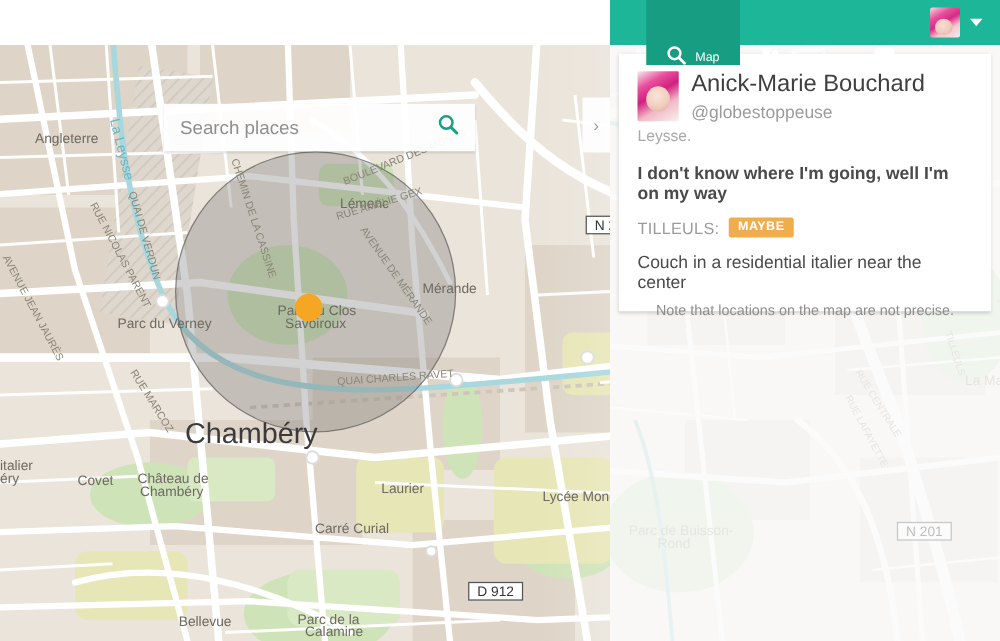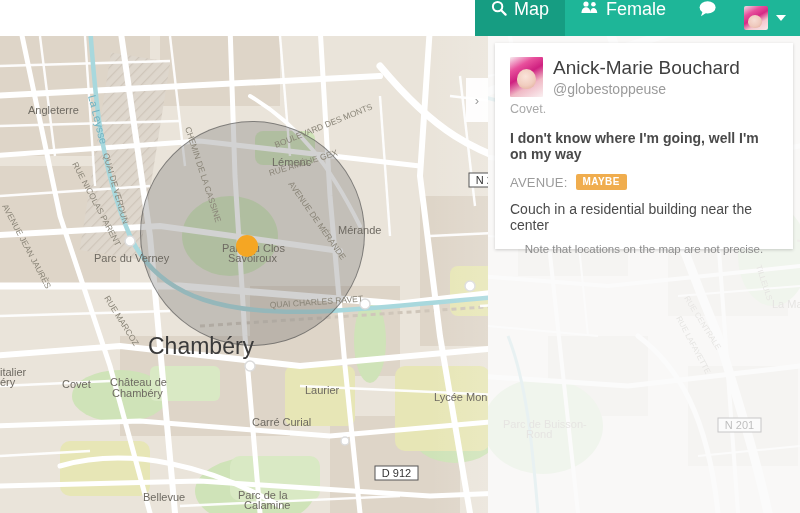--- a/index.html
+++ b/index.html
@@ -11,23 +11,23 @@
   .app { position: relative; width: 800px; height: 513px; overflow: hidden; }
 
   
   .header {
     position: absolute; top: 0; left: 0; width: 800px; height: 36px;
     background: #1eb698; z-index: 60;
   }
   .header-left { position: absolute; left: 0; top: 0; width: 488px; height: 36px; background:#ffffff; }
   .nav { position: absolute; right: 0; top: 0; height: 36px; display: flex; align-items: stretch; }
   .nav-item {
-    display: flex; align-items: flex-start; gap: 7px;
-    padding: 0 16px; height: 36px; color: #ffffff;
-    font-size: 18px; cursor: pointer; user-select: none;
+    display: flex; align-items: flex-end; gap: 7px;
+    padding: 0 16px; height: 52px; color: #ffffff;
+    font-size: 10px; cursor: pointer; user-select: none;
   }
   .nav-item.active { background: #169d82; }
   .nav-item svg { display: block; }
   .nav-label { line-height: 1; }
   .avatar-wrap { display:flex; align-items:center; gap:8px; padding: 0 14px 0 10px; height:36px; cursor:pointer; }
   .avatar-sm {
     width: 24px; height: 24px; border-radius: 2px; overflow: hidden;
     background: linear-gradient(150deg,#f0e0e6 0%,#e8509c 28%,#d62a86 48%,#f3c8cf 70%,#f7e9ea 100%);
     position: relative; flex: none;
   }
@@ -320,20 +320,29 @@
             <rect x="469" y="137" width="43" height="14" fill="#ffffff" stroke="#555" stroke-width="1"></rect>
             <text x="490.5" y="148" text-anchor="middle" font-size="11" font-family="Liberation Sans, sans-serif" fill="#333">N 201</text>
           </g>
         </g>
       <text id="city-label" x="148" y="318" font-family="Liberation Sans, sans-serif" font-size="23" fill="#3a3a3a">Chambéry</text>
     </svg>
 
     <div class="dim-circle"></div>
     <div class="marker"></div>
 
+    <div class="searchbox">
+      <input type="text" placeholder="Search places" style="">
+      <span>
+        <svg width="17" height="17" viewBox="0 0 17 17">
+          <circle cx="7" cy="7" r="5" fill="none" stroke="#14a085" stroke-width="2"></circle>
+          <line x1="10.8" y1="10.8" x2="15.4" y2="15.4" stroke="#14a085" stroke-width="2.4" stroke-linecap="round"></line>
+        </svg>
+      </span>
+    </div>
 
     <div class="collapse-tab">›</div>
   </div>
 
   <div class="right-panel">
     <div class="right-map-bg">
       <svg width="312" height="477" viewBox="0 0 312 477">
         <rect width="312" height="477" fill="#f7f5f2"></rect>
         <g fill="#ece8e2">
           <rect x="140" y="30" width="90" height="70"></rect>
@@ -390,25 +399,25 @@
     </div>
 
     <div class="profile-card">
       <div class="pc-head">
         <span class="avatar-lg"></span>
         <div class="pc-names">
           <div class="pc-name">Anick-Marie Bouchard</div>
           <div class="pc-handle">@globestoppeuse</div>
         </div>
       </div>
-      <div class="pc-gender">Covet.</div>
+      <div class="pc-gender">Leysse.</div>
       <div class="pc-tagline">I don't know where I'm going, well I'm on my way</div>
       <div class="pc-hosting">
-        <span class="pc-hosting-label">AVENUE:</span>
+        <span class="pc-hosting-label">TILLEULS:</span>
         <span class="badge">MAYBE</span>
       </div>
-      <div class="pc-offer">Couch in a residential building near the center</div>
+      <div class="pc-offer">Couch in a residential italier near the center</div>
     </div>
 
     <div class="map-note">Note that locations on the map are not precise.</div>
   </div>
 
 </div>
 
 </body></html>

